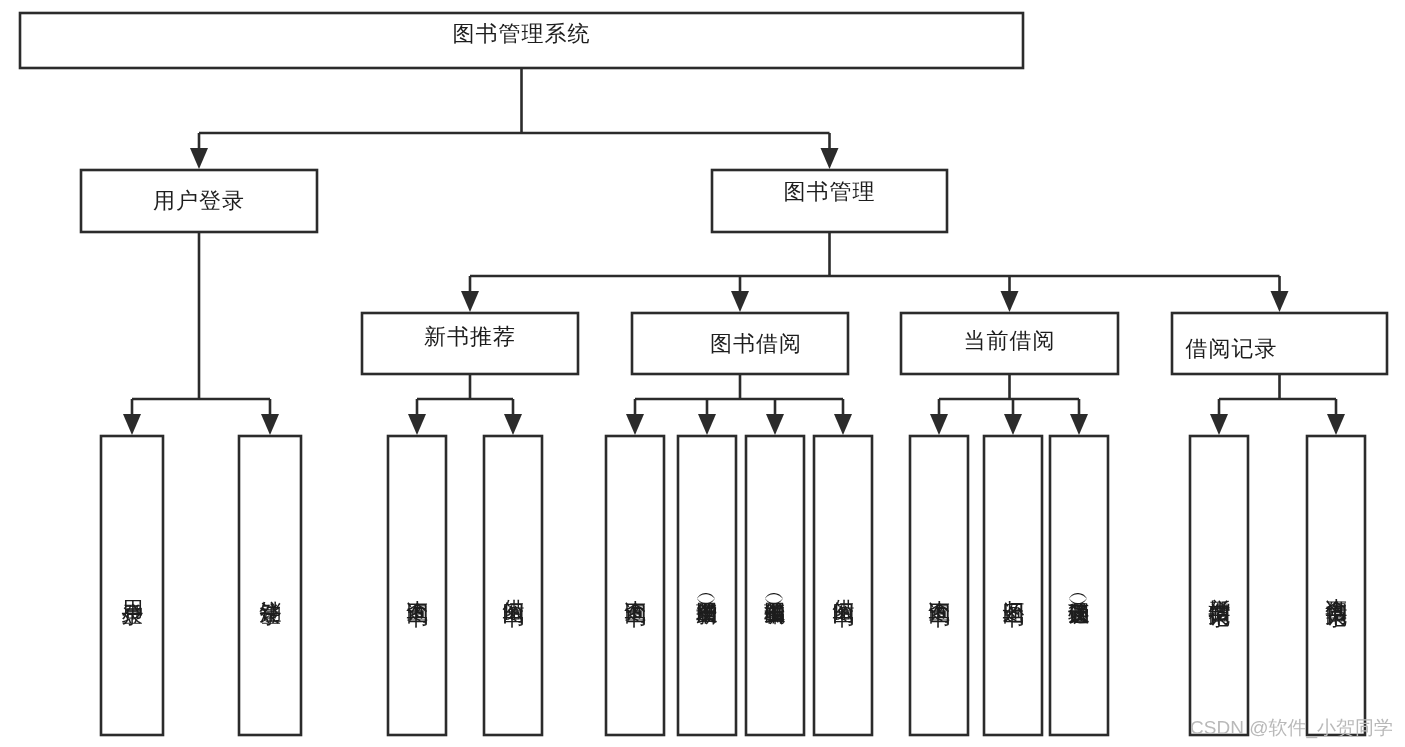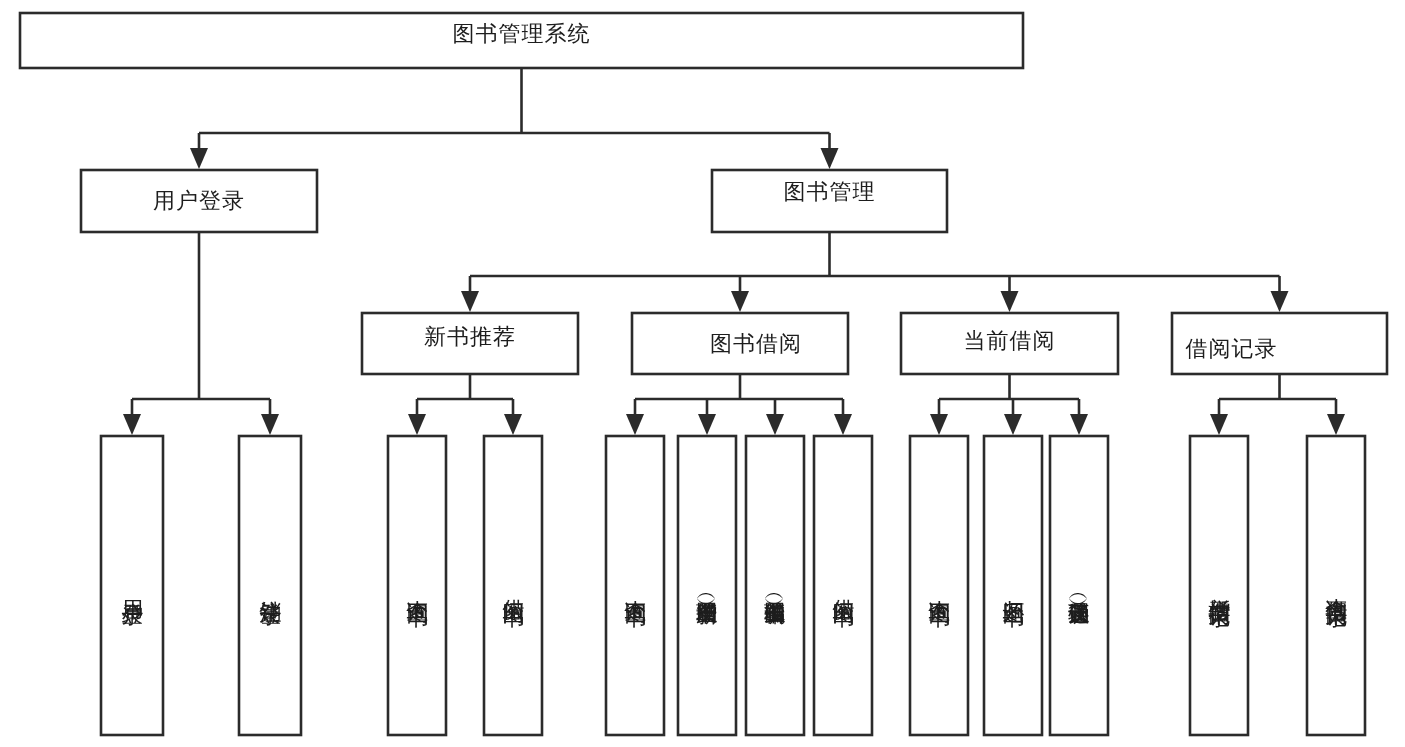--- a/index.html
+++ b/index.html
@@ -236,13 +236,14 @@
         <div class="vlabel-text" style="font-size: 21px; letter-spacing: 0px;">确认归还（管理员）</div>
       </div>
       <div class="vlabel-wrap" style="left: 1190px; top: 436px; width: 58px; height: 299px;">
         <div class="vlabel-text">新增借阅记录</div>
       </div>
       <div class="vlabel-wrap" style="left: 1307px; top: 436px; width: 58px; height: 299px;">
         <div class="vlabel-text">查询借阅记录</div>
       </div>
     </div>
 
+  <div class="watermark">CSDN @软件_小贺同学</div>
 </div>
 
 </body></html>

